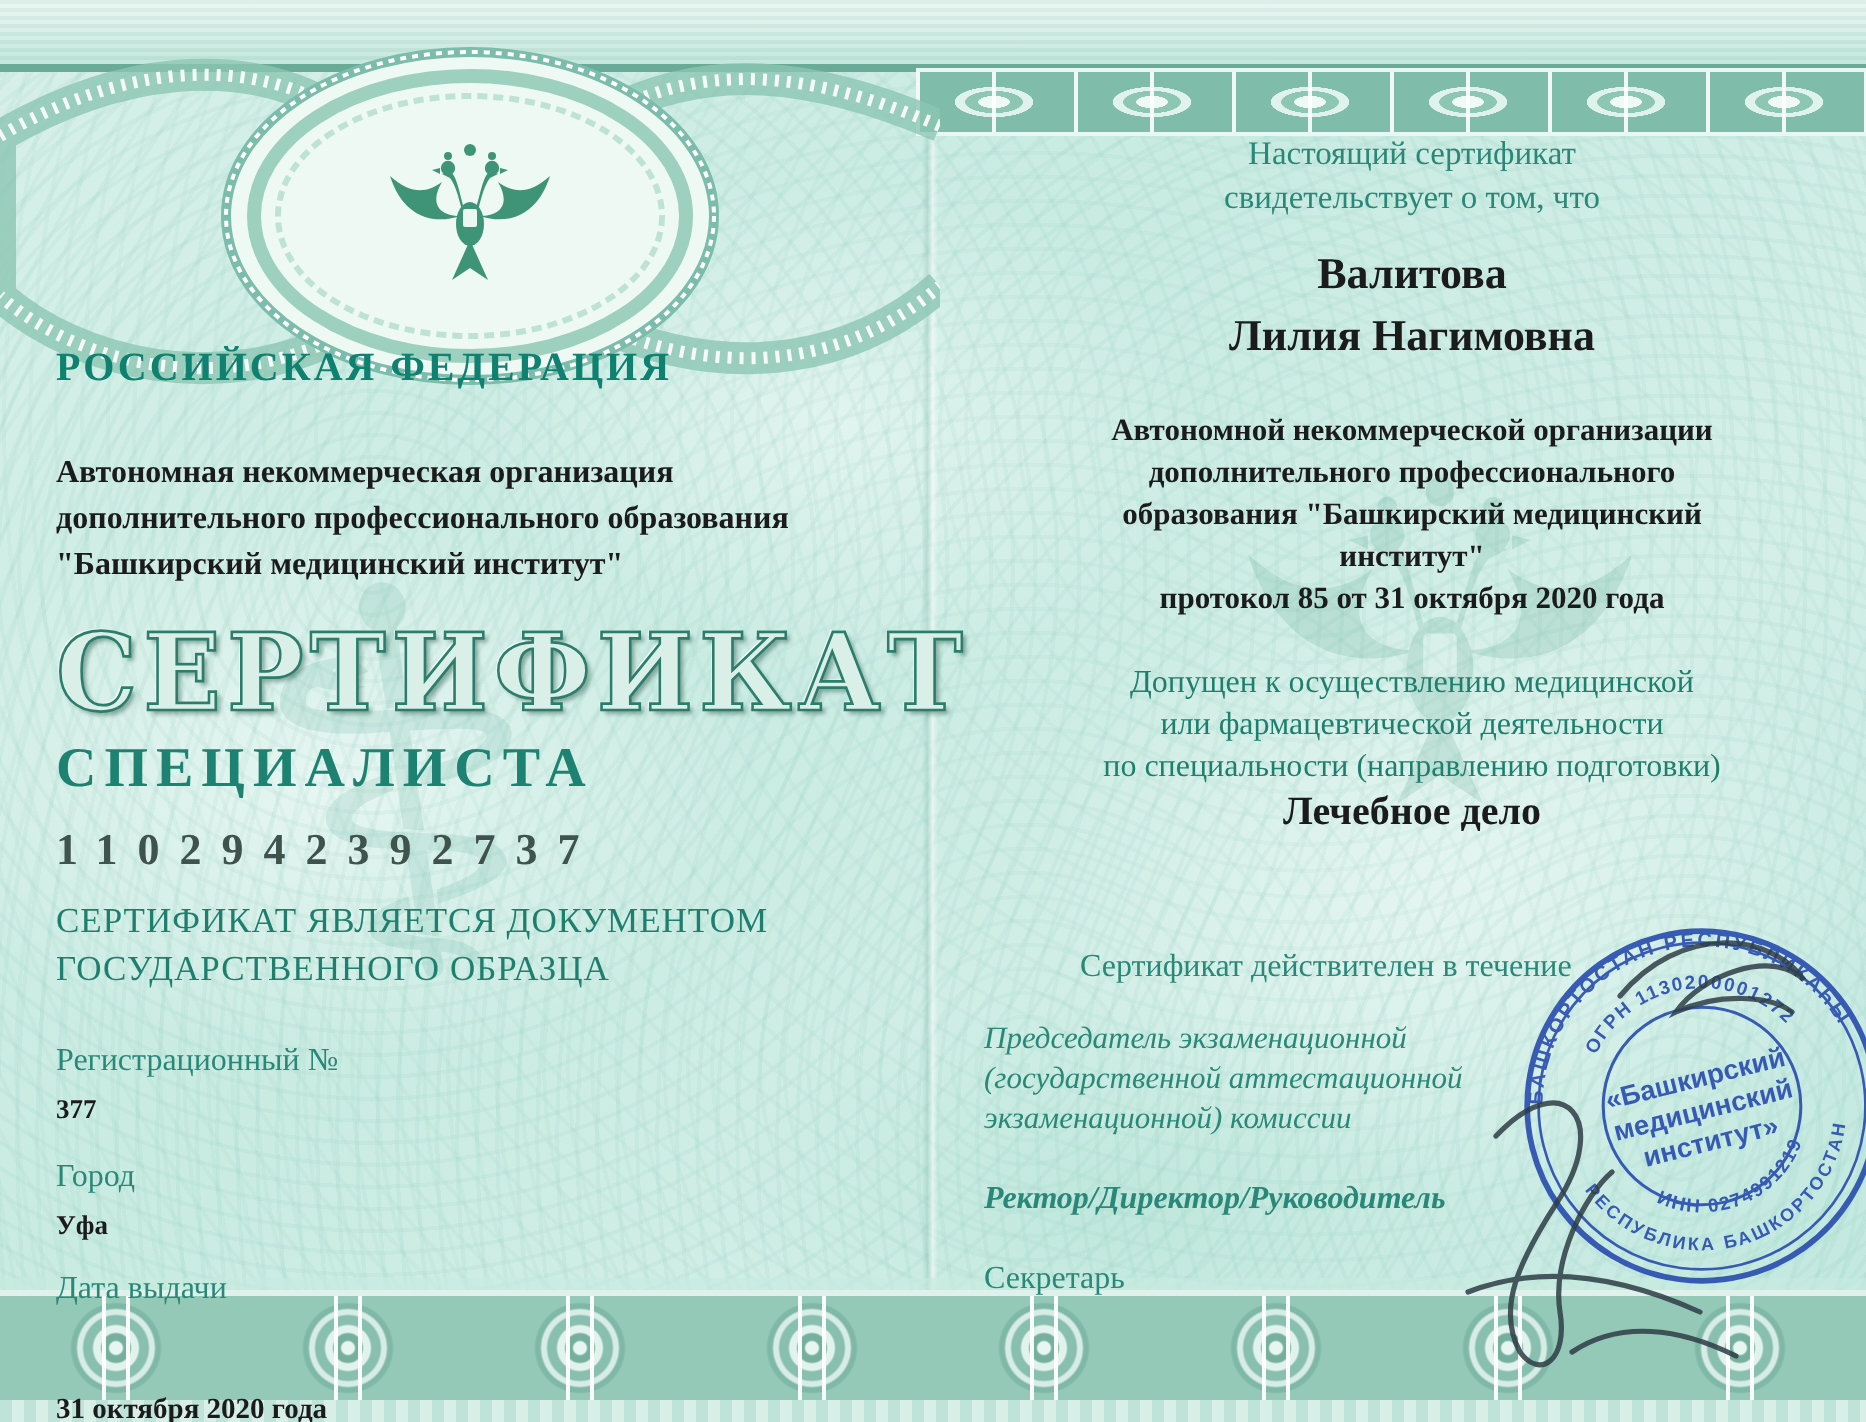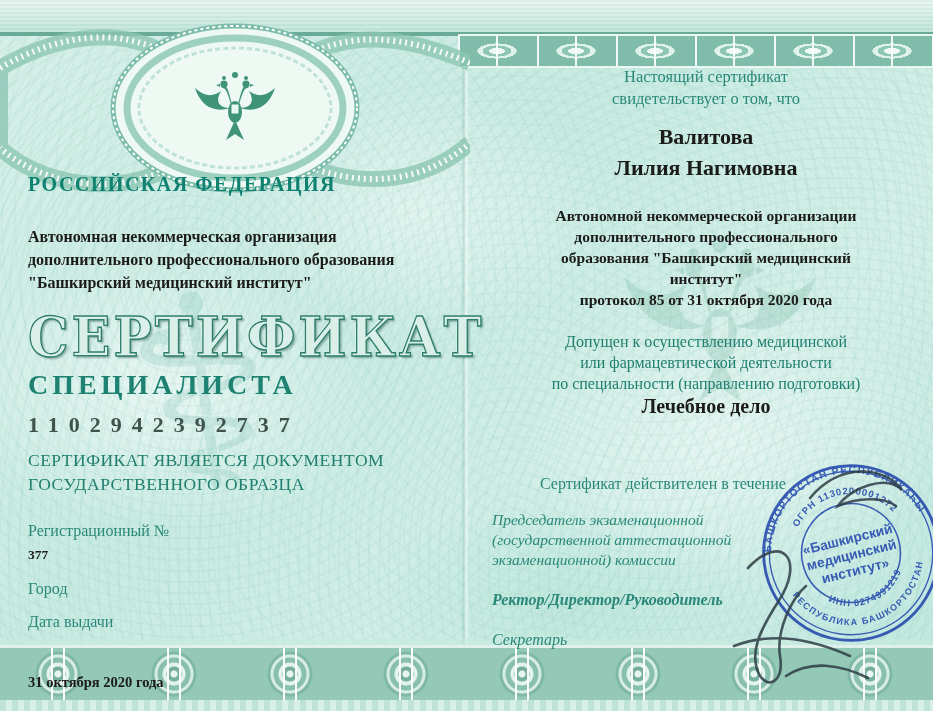--- a/index.html
+++ b/index.html
@@ -70,21 +70,21 @@
   .fld-value{font-size:13.5px;margin-top:7px;}
   .introR{font-size:16.5px;line-height:22px;}
   .nameR{font-size:22px;line-height:31px;margin-top:11px;}
   .decisionR{font-size:16.5px;line-height:22px;margin-top:9px;}
   .orgR{font-size:15.5px;line-height:21px;margin-top:22px;}
   .admissionR{font-size:16px;line-height:21px;margin-top:21px;}
   .specialtyR{font-size:20px;margin-top:1px;}
   .validity{font-size:16px;margin-top:57px;text-align:left;padding-left:48px;}
   .chairman{font-size:15.5px;line-height:20px;font-style:italic;text-align:left;margin-top:17px;}
   .rector{font-size:16px;font-style:italic;text-align:left;margin-top:21px;font-weight:bold;}
-  .secretary{font-size:16px;font-style:italic;text-align:left;margin-top:22px;}
+  .secretary{font-size:16px;text-align:left;margin-top:22px;}
   .stamp-svg{position:absolute;left:756px;top:458px;opacity:.92;}
   .sig-svg{position:absolute;left:690px;top:440px;}
 </style>
 </head>
 <body>
 
 <div class="page">
   <div class="guilloche"></div>
   <div class="fold"></div>
   <div class="top-strip"></div>
@@ -141,20 +141,21 @@
     <div class="statement teal">
       <div>СЕРТИФИКАТ ЯВЛЯЕТСЯ ДОКУМЕНТОМ</div>
       <div>ГОСУДАРСТВЕННОГО ОБРАЗЦА</div>
     </div>
     <div style="margin-top:26px;">
       <div class="fld-label">Регистрационный №</div>
       <div class="fld-value blk">377</div>
     </div>
     <div style="margin-top:17px;">
       <div class="fld-label">Город</div>
+      <div class="fld-value blk">Уфа</div>
     </div>
     <div style="margin-top:15px;">
       <div class="fld-label">Дата выдачи</div>
       <div class="fld-value blk" style="font-size:14.5px;margin-top:43px;">31 октября 2020 года</div>
     </div>
   </div>
 
   <div class="col-right">
     <div class="introR teal2">
       <div>Настоящий сертификат</div>

